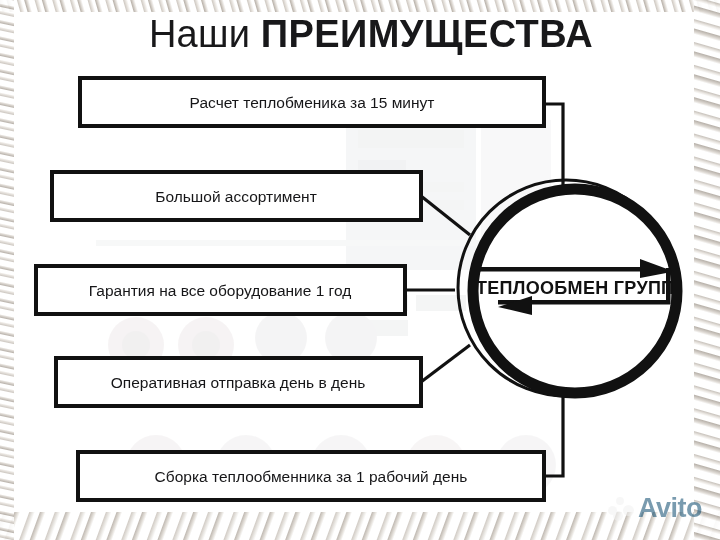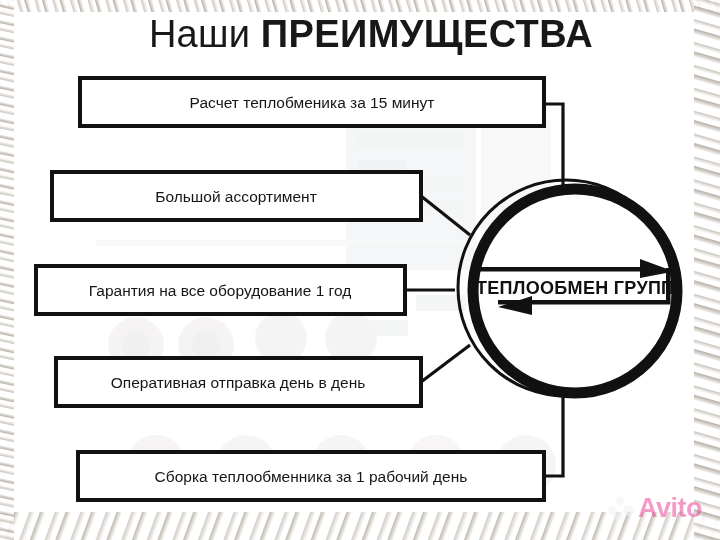--- a/index.html
+++ b/index.html
@@ -92,21 +92,21 @@
   }
   #avito .mark{
     position:relative;width:26px;height:24px;
   }
   #avito .mark i{position:absolute;display:block;border-radius:50%;background:#f2f2f2;}
   #avito .mark i.a{left:0;top:9px;width:9px;height:9px;}
   #avito .mark i.b{left:8px;top:0;width:8px;height:8px;}
   #avito .mark i.c{left:15px;top:8px;width:11px;height:11px;}
   #avito .mark i.d{left:5px;top:14px;width:10px;height:10px;}
   #avito .wtext{
-    font-size:27px;font-weight:700;color:#ec4899;
+    font-size:27px;font-weight:700;color:#0c4a6e;
     letter-spacing:-.5px;line-height:27px;
   }
 </style>
 </head>
 <body>
 
 <div id="stage">
 
   <svg id="bgphoto" viewBox="0 0 500 370" preserveAspectRatio="none">
     <rect x="250" y="0" width="130" height="150" fill="#9aa0a8"></rect>

